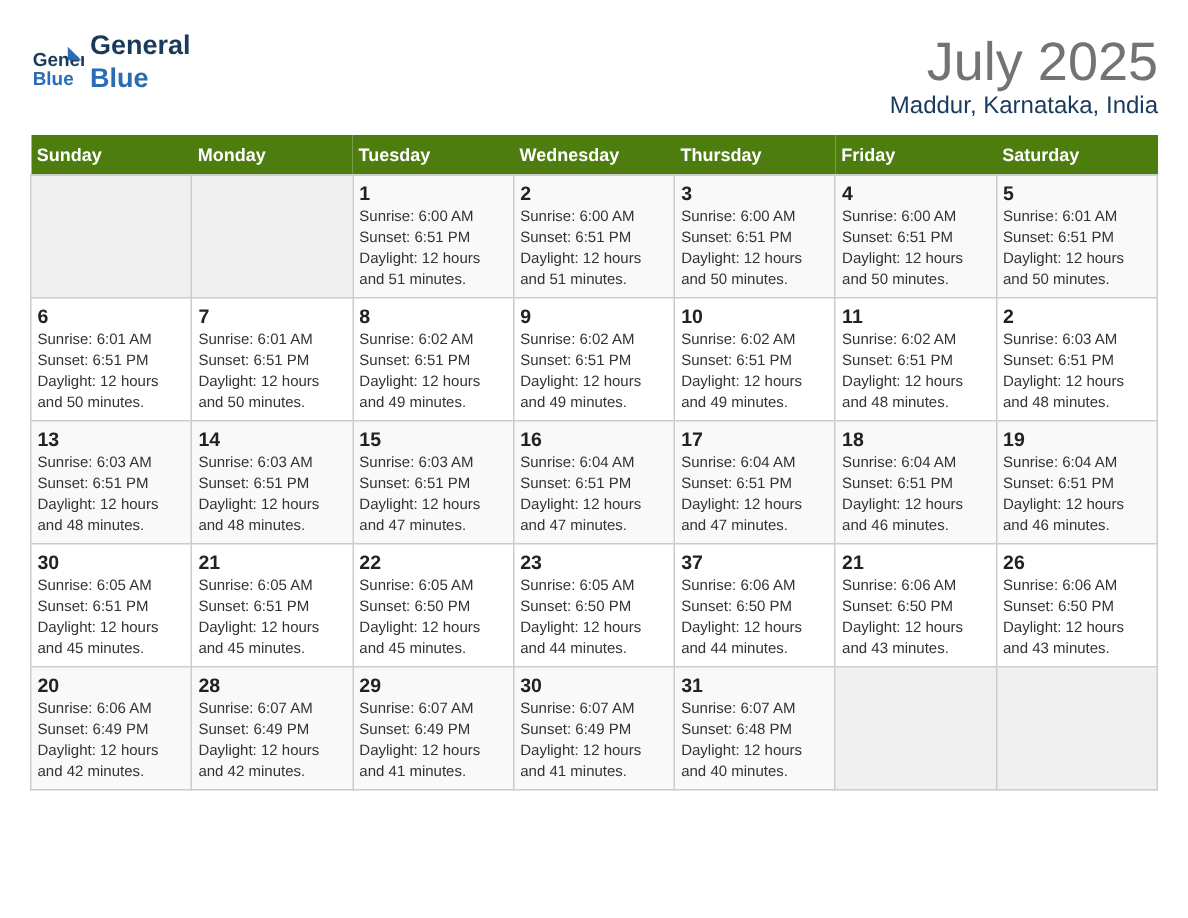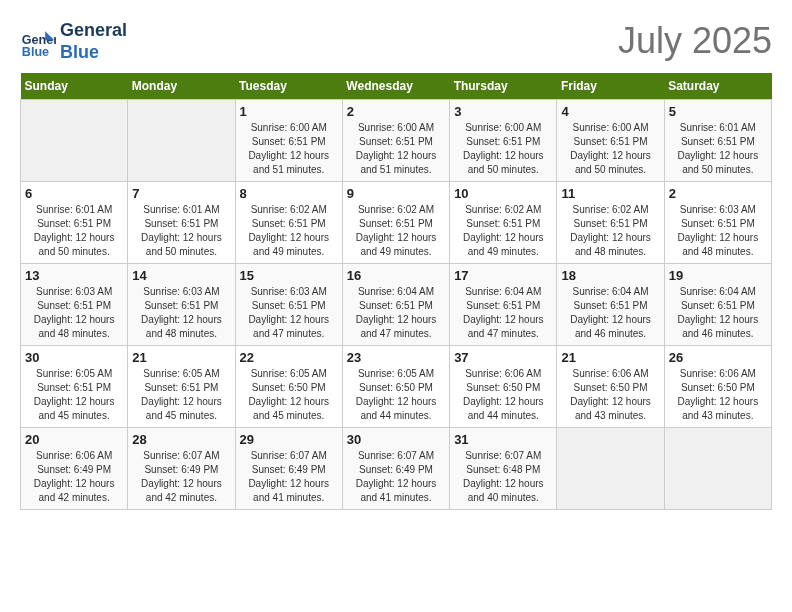--- a/index.html
+++ b/index.html
@@ -74,21 +74,20 @@
       font-size: 13px;
       font-weight: bold;
       color: #222;
       display: block;
       margin-bottom: 2px;
     }
     .day-info {
       color: #333;
       font-size: 10px;
       line-height: 1.4;
-      text-align: center;
     }
     .empty-cell {
       background: #f0f0f0 !important;
     }
   </style>
 </head>
 <body>
 
 <div class="header">
   <div class="logo">
@@ -97,20 +96,21 @@
       <text x="2" y="36" font-size="14" font-weight="bold" fill="#2a6db5">Blue</text>
       <polygon points="28,8 38,18 28,18" fill="#2a6db5"></polygon>
     </svg>
     <div class="logo-text">
       <div>General</div>
       <div style="color:#2a6db5;">Blue</div>
     </div>
   </div>
   <div class="title-block">
     <div class="month-title">July 2025</div>
+    <div class="location-title">Maddur, Karnataka, India</div>
   </div>
 </div>
 
 <table>
   <thead>
     <tr id="weekday-header">
         <th>Sunday</th>
         <th>Monday</th>
         <th>Tuesday</th>
         <th>Wednesday</th>

